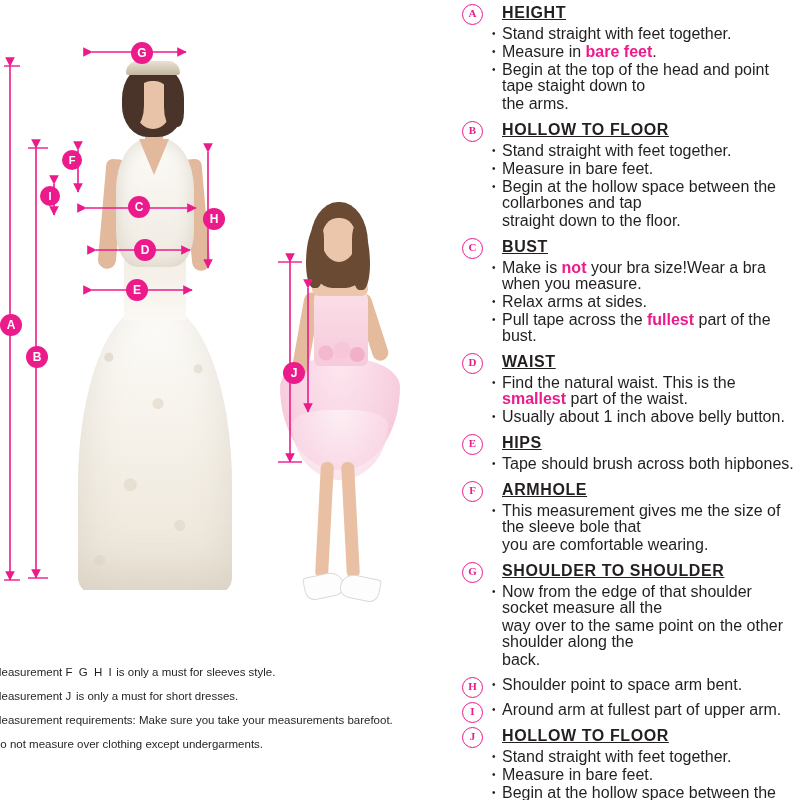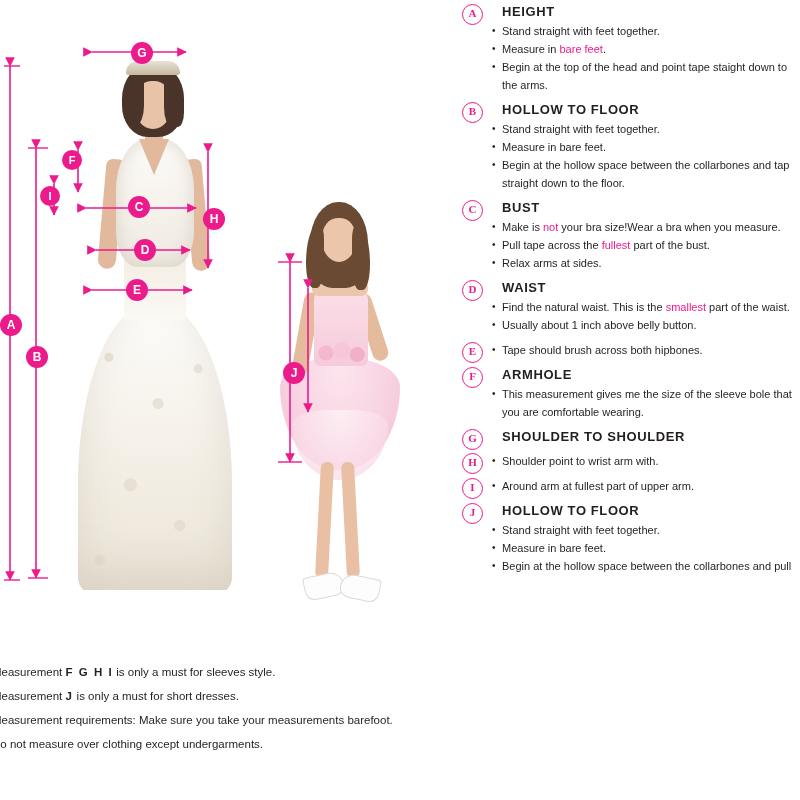--- a/index.html
+++ b/index.html
@@ -309,21 +309,21 @@
     width: 430px;
     font-size: 11.5px;
     line-height: 24px;
     color: #231f20;
   }
   .notes .note-line {
     white-space: nowrap;
   }
   .notes .hl {
     color: #231f20;
-    font-weight: bold;
+    font-weight: normal;
     letter-spacing: 1.5px;
   }
 
   
   .right-panel {
     position: absolute;
     left: 462px;
     top: 0;
     width: 338px;
     height: 800px;
@@ -345,52 +345,53 @@
     border: 1.6px solid #ec1b8c;
     color: #ec1b8c;
     background: #ffffff;
     font-size: 11px;
     font-weight: bold;
     line-height: 16px;
     text-align: center;
     font-family: "Liberation Serif", serif;
   }
   .entry-title {
-    font-size: 13px;
+    font-size: 16px;
     font-weight: bold;
     letter-spacing: .6px;
     color: #231f20;
     margin: 2px 0 4px 12px;
     text-transform: uppercase;
+    text-decoration: underline;
   }
   .entry-lines {
     margin: 0;
     padding: 0;
     list-style: none;
   }
   .entry-lines li {
     position: relative;
-    font-size: 11px;
+    font-size: 16px;
     line-height: 16px;
     color: #231f20;
     padding-left: 12px;
     margin-bottom: 2px;
   }
   .entry-lines li::before {
     content: "\2022";
     position: absolute;
     left: 2px;
     top: 0;
     color: #231f20;
     font-size: 10px;
   }
   .entry-lines li.nobullet::before { content: ""; }
   .pink {
     color: #ec1b8c;
-    font-weight: normal;
+    font-weight: bold;
   }
 </style>
 </head>
 <body>
 
 <div class="page">
 
   <div class="left-panel">
 
     <div class="model model-long">
@@ -516,54 +517,60 @@
             <li><span>Measure in bare feet.</span></li>
             <li><span>Begin at the hollow space between  the collarbones and tap</span></li>
             <li class="nobullet"><span>straight down to the floor.</span></li>
           </ul>
         </div>
         <div class="entry">
           <div class="entry-badge">C</div>
           <div class="entry-title">BUST</div>
           <ul class="entry-lines">
             <li><span>Make is </span><span class="pink">not</span><span> your bra size!Wear a bra when you measure.</span></li>
+            <li><span>Relax arms at sides.</span></li>
             <li><span>Pull tape across the </span><span class="pink">fullest</span><span> part of the bust.</span></li>
-            <li><span>Relax arms at sides.</span></li>
           </ul>
         </div>
         <div class="entry">
           <div class="entry-badge">D</div>
           <div class="entry-title">WAIST</div>
           <ul class="entry-lines">
             <li><span>Find the natural waist. This is the </span><span class="pink">smallest</span><span> part of the waist.</span></li>
             <li><span>Usually about 1 inch above belly button.</span></li>
           </ul>
         </div>
         <div class="entry">
           <div class="entry-badge">E</div>
+          <div class="entry-title">HIPS</div>
           <ul class="entry-lines">
             <li><span>Tape should brush across both hipbones.</span></li>
           </ul>
         </div>
         <div class="entry">
           <div class="entry-badge">F</div>
           <div class="entry-title">ARMHOLE</div>
           <ul class="entry-lines">
             <li><span>This measurement gives me the size of the sleeve bole that</span></li>
             <li class="nobullet"><span>you are comfortable wearing.</span></li>
           </ul>
         </div>
         <div class="entry">
           <div class="entry-badge">G</div>
           <div class="entry-title">SHOULDER TO SHOULDER</div>
+          <ul class="entry-lines">
+            <li><span>Now from the edge of that shoulder socket measure all the</span></li>
+            <li class="nobullet"><span>way over to the same point on the other shoulder along the</span></li>
+            <li class="nobullet"><span>back.</span></li>
+          </ul>
         </div>
         <div class="entry">
           <div class="entry-badge">H</div>
           <ul class="entry-lines">
-            <li><span>Shoulder point to wrist arm with.</span></li>
+            <li><span>Shoulder point to space arm bent.</span></li>
           </ul>
         </div>
         <div class="entry">
           <div class="entry-badge">I</div>
           <ul class="entry-lines">
             <li><span>Around arm at fullest part of upper arm.</span></li>
           </ul>
         </div>
         <div class="entry">
           <div class="entry-badge">J</div>

